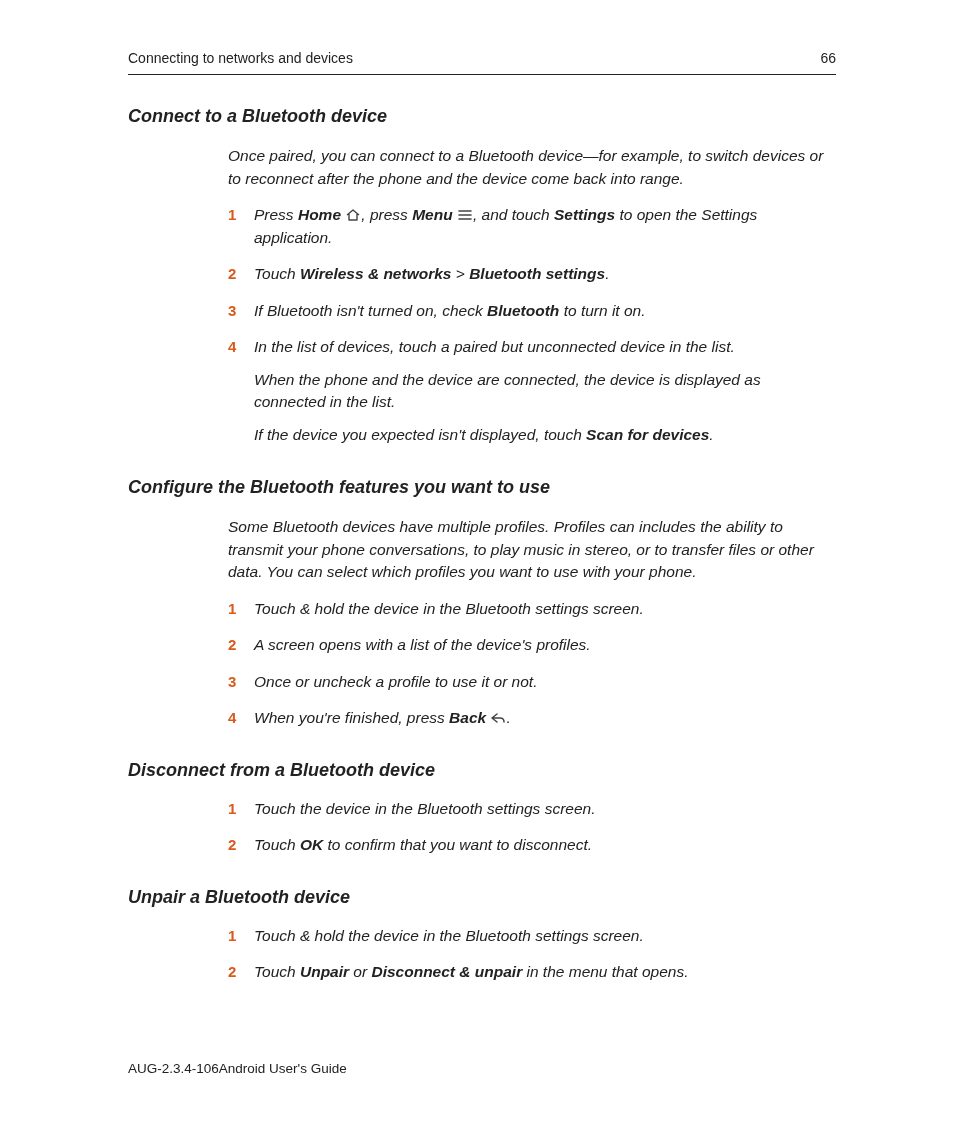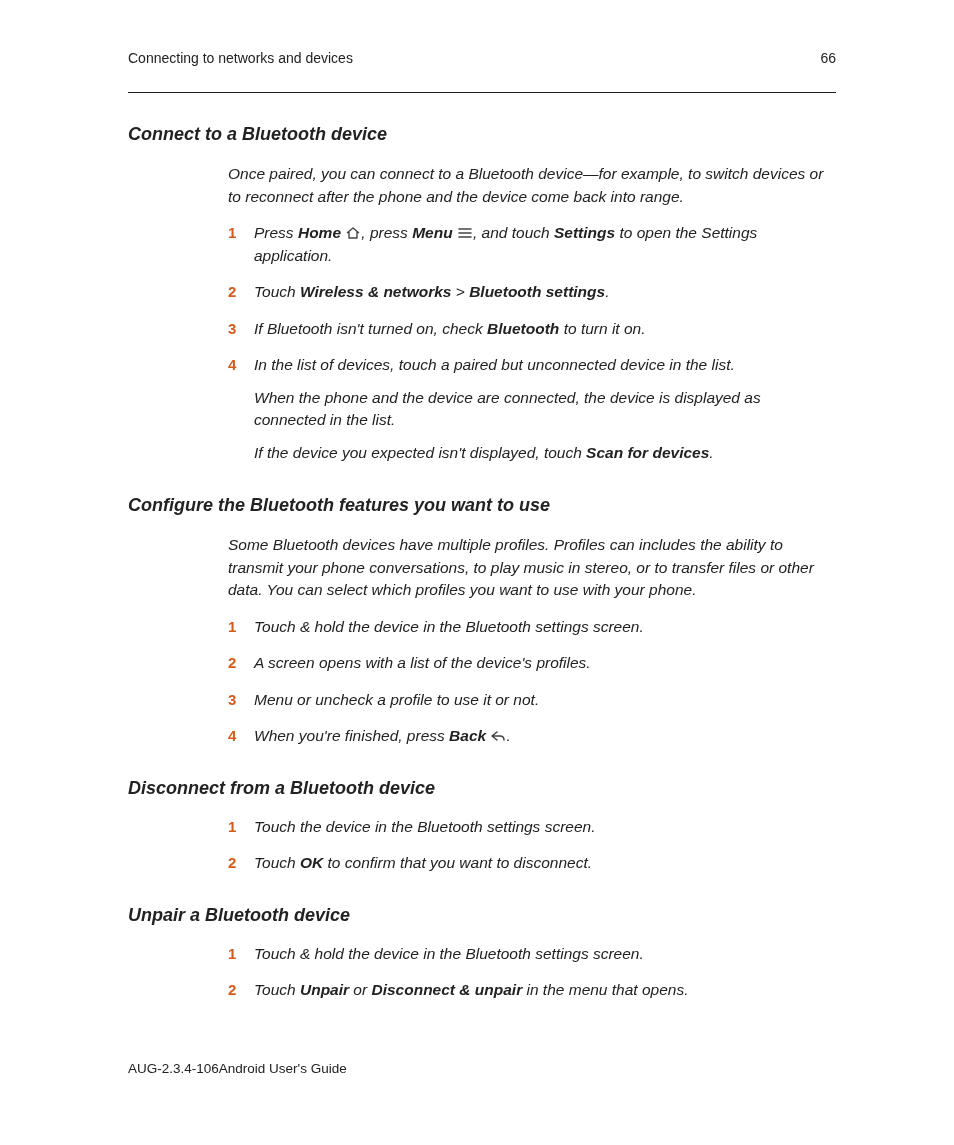--- a/index.html
+++ b/index.html
@@ -16,21 +16,21 @@
     height: 1145px;
     position: relative;
     box-sizing: border-box;
     padding: 48px 118px 0 128px;
   }
   .header {
     display: flex;
     justify-content: space-between;
     align-items: baseline;
     border-bottom: 1px solid #222;
-    padding-bottom: 24px;
+    padding-bottom: 6px;
     margin-bottom: 12px;
     font-size: 14px;
   }
   .section-title {
     font-weight: 700;
     font-size: 18px;
     margin: 28px 0 14px 0;
     font-style: italic;
   }
   .body-text {
@@ -142,21 +142,21 @@
       <li>
         <span class="num">1</span>
         <p>Touch &amp; hold the device in the Bluetooth settings screen.</p>
       </li>
       <li>
         <span class="num">2</span>
         <p>A screen opens with a list of the device's profiles.</p>
       </li>
       <li>
         <span class="num">3</span>
-        <p>Menu or uncheck a profile to use it or not.</p>
+        <p>Once or uncheck a profile to use it or not.</p>
       </li>
       <li>
         <span class="num">4</span>
         <p>
           <span>When you're finished, press </span><span class="b">Back</span>
           <span class="icon">
             <svg viewBox="0 0 16 14">
                 <path d="M2 7 L7 3 M2 7 L7 11 M2 7 H10 Q14 7 14 11" fill="none" stroke="#444" stroke-width="1.5" stroke-linecap="round" stroke-linejoin="round"></path>
               </svg>
           </span><span>.</span>

